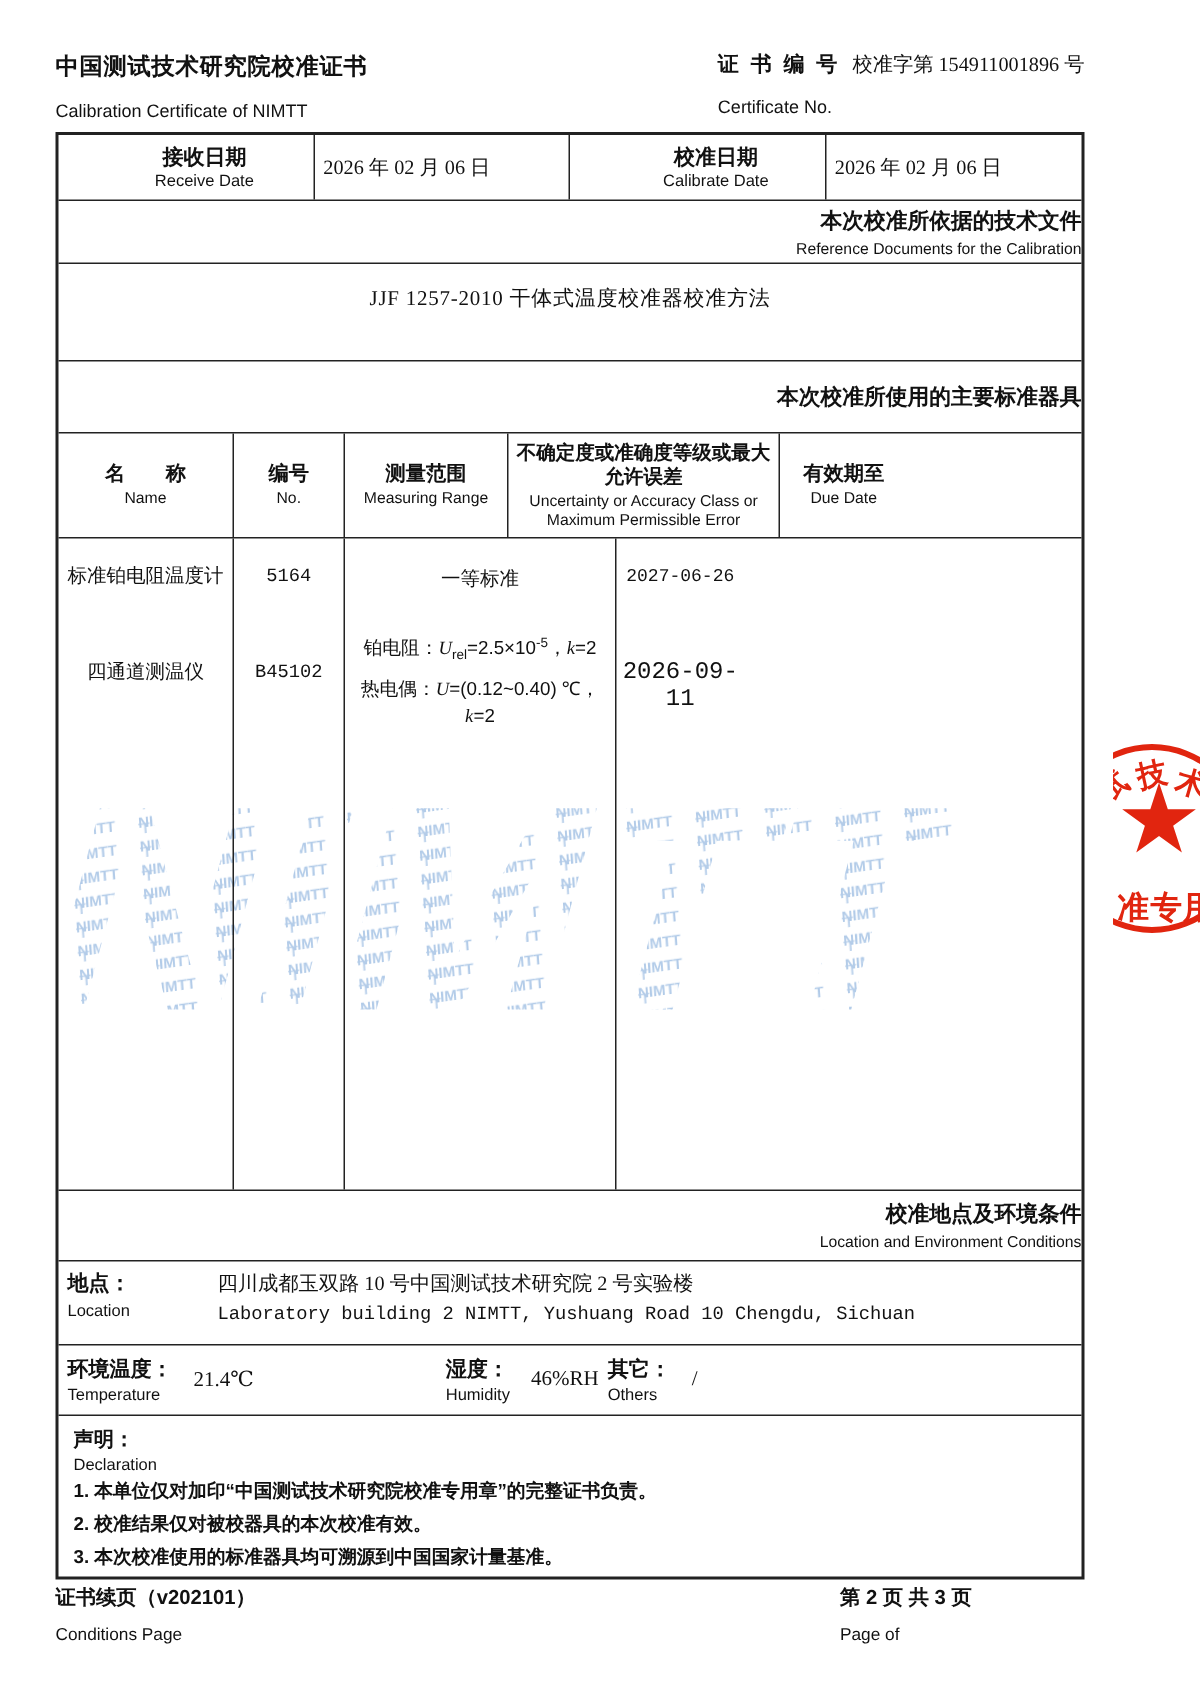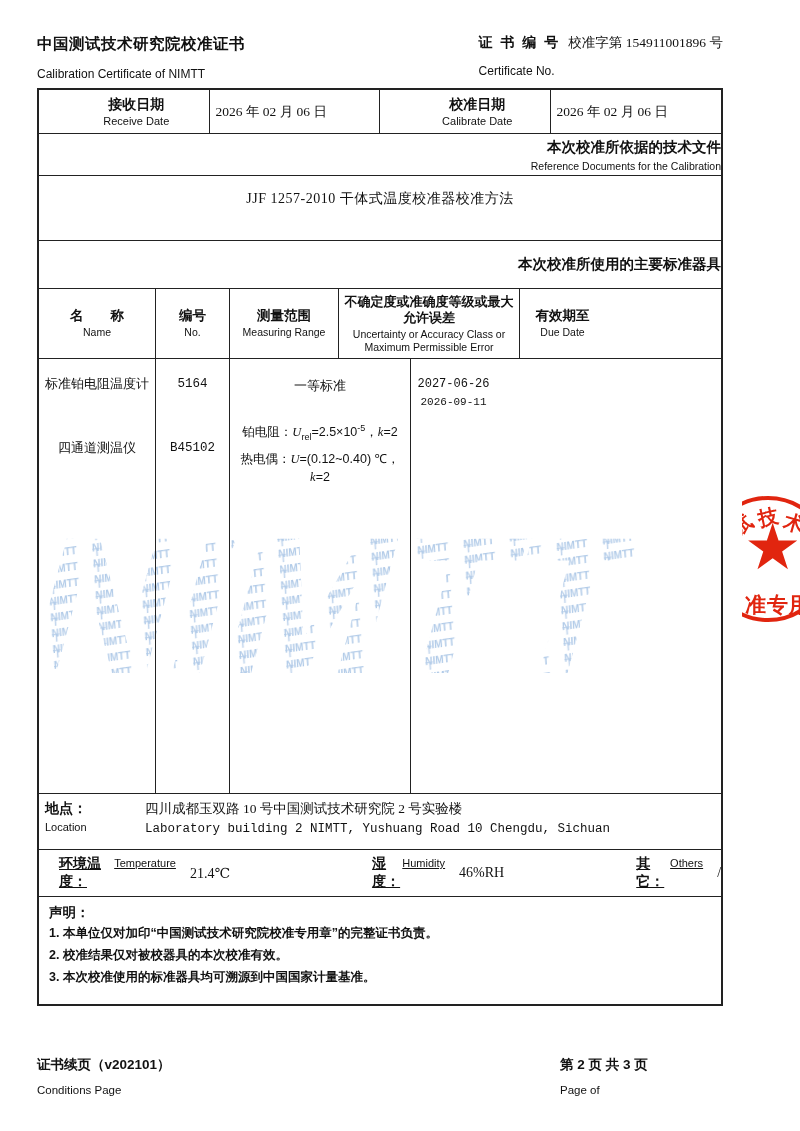--- a/index.html
+++ b/index.html
@@ -60,21 +60,21 @@
   
   .r-lochead { height:47px; }
   .r-loc { height:56px; display:flex; }
   .loc-label { width:106px; padding:6px 0 0 6px; }
   .loc-label .en-s { margin-top:3px; }
   .loc-val { padding-top:5px; }
   .loc-val .cnline { font-size:13.5px; line-height:20px; }
   .loc-val .enline { font-size:12.5px; line-height:20px; }
   .r-env { height:47px; display:flex; align-items:center; }
   .env-group { display:flex; align-items:center; }
-  .env-lab { display:flex; flex-direction:row; justify-content:center; padding-left:20px;text-decoration:underline; }
+  .env-lab { display:flex; flex-direction:column; justify-content:center; padding-left:6px; }
   .env-lab .en-s { margin-top:2px; }
   .env-val { margin-left:14px; font-size:14px; }
 
   
   .r-decl { height:108px; padding:7px 10px 0 10px; }
   .r-decl .lab-cn { font-weight:bold; font-size:13.5px; }
   .r-decl .lab-en { font-size:11px; margin-top:2px; }
   .decl-item { font-weight:bold; font-size:12.5px; line-height:22px; }
 
   
@@ -191,24 +191,28 @@
         <div class="item" style="margin-top:18px;">一等标准</div>
         <div class="item" style="margin-top:24px; font-size:12.5px;">
           <span>铂电阻：</span><span class="iu">U</span><sub class="sub">rel</sub><span>=2.5×10</span><sup class="sup">-5</sup><span>，</span><span class="iu">k</span><span>=2</span>
         </div>
         <div class="item" style="margin-top:4px; font-size:12.5px;">
           <span>热电偶：</span><span class="iu">U</span><span>=(0.12~0.40) ℃，</span><span class="iu">k</span><span>=2</span>
         </div>
       </div>
       <div class="cell c6">
         <div class="item mono" style="margin-top:16px; font-size:12px;">2027-06-26</div>
-        <div class="item mono" style="font-size:11px;">2026-09-11</div>
-      </div>
-    </div>
-
+        <div class="item mono" style="margin-top:46px; font-size:16px;">2026-09-11</div>
+      </div>
+    </div>
+
+    <div class="row r-lochead sec">
+      <div class="cn-b">校准地点及环境条件</div>
+      <div class="en-s">Location and Environment Conditions</div>
+    </div>
 
     <div class="row r-loc">
       <div class="loc-label">
         <div class="cn-b">地点：</div>
         <div class="en-s">Location</div>
       </div>
       <div class="loc-val">
         <div class="cnline val">四川成都玉双路 10 号中国测试技术研究院 2 号实验楼</div>
         <div class="enline mono">Laboratory building 2 NIMTT, Yushuang Road 10 Chengdu, Sichuan</div>
       </div>
@@ -222,31 +226,32 @@
         </div>
         <div class="env-val val">21.4℃</div>
       </div>
       <div class="env-group" style="margin-left:122px;">
         <div class="env-lab">
           <div class="cn-b">湿度：</div>
           <div class="en-s">Humidity</div>
         </div>
         <div class="env-val val">46%RH</div>
       </div>
-      <div class="env-group" style="margin-left:112px;">
+      <div class="env-group" style="">
         <div class="env-lab">
           <div class="cn-b">其它：</div>
           <div class="en-s">Others</div>
         </div>
         <div class="env-val val">/</div>
       </div>
     </div>
 
     <div class="row r-decl">
       <div class="lab-cn">声明：</div>
+      <div class="lab-en">Declaration</div>
       <div class="decl-item">1. 本单位仅对加印“中国测试技术研究院校准专用章”的完整证书负责。</div>
       <div class="decl-item">2. 校准结果仅对被校器具的本次校准有效。</div>
       <div class="decl-item">3. 本次校准使用的标准器具均可溯源到中国国家计量基准。</div>
     </div>
 
   </div>
 
   <div class="footer-left">
     <div class="foot-cn">证书续页（v202101）</div>
     <div class="foot-en">Conditions Page</div>

